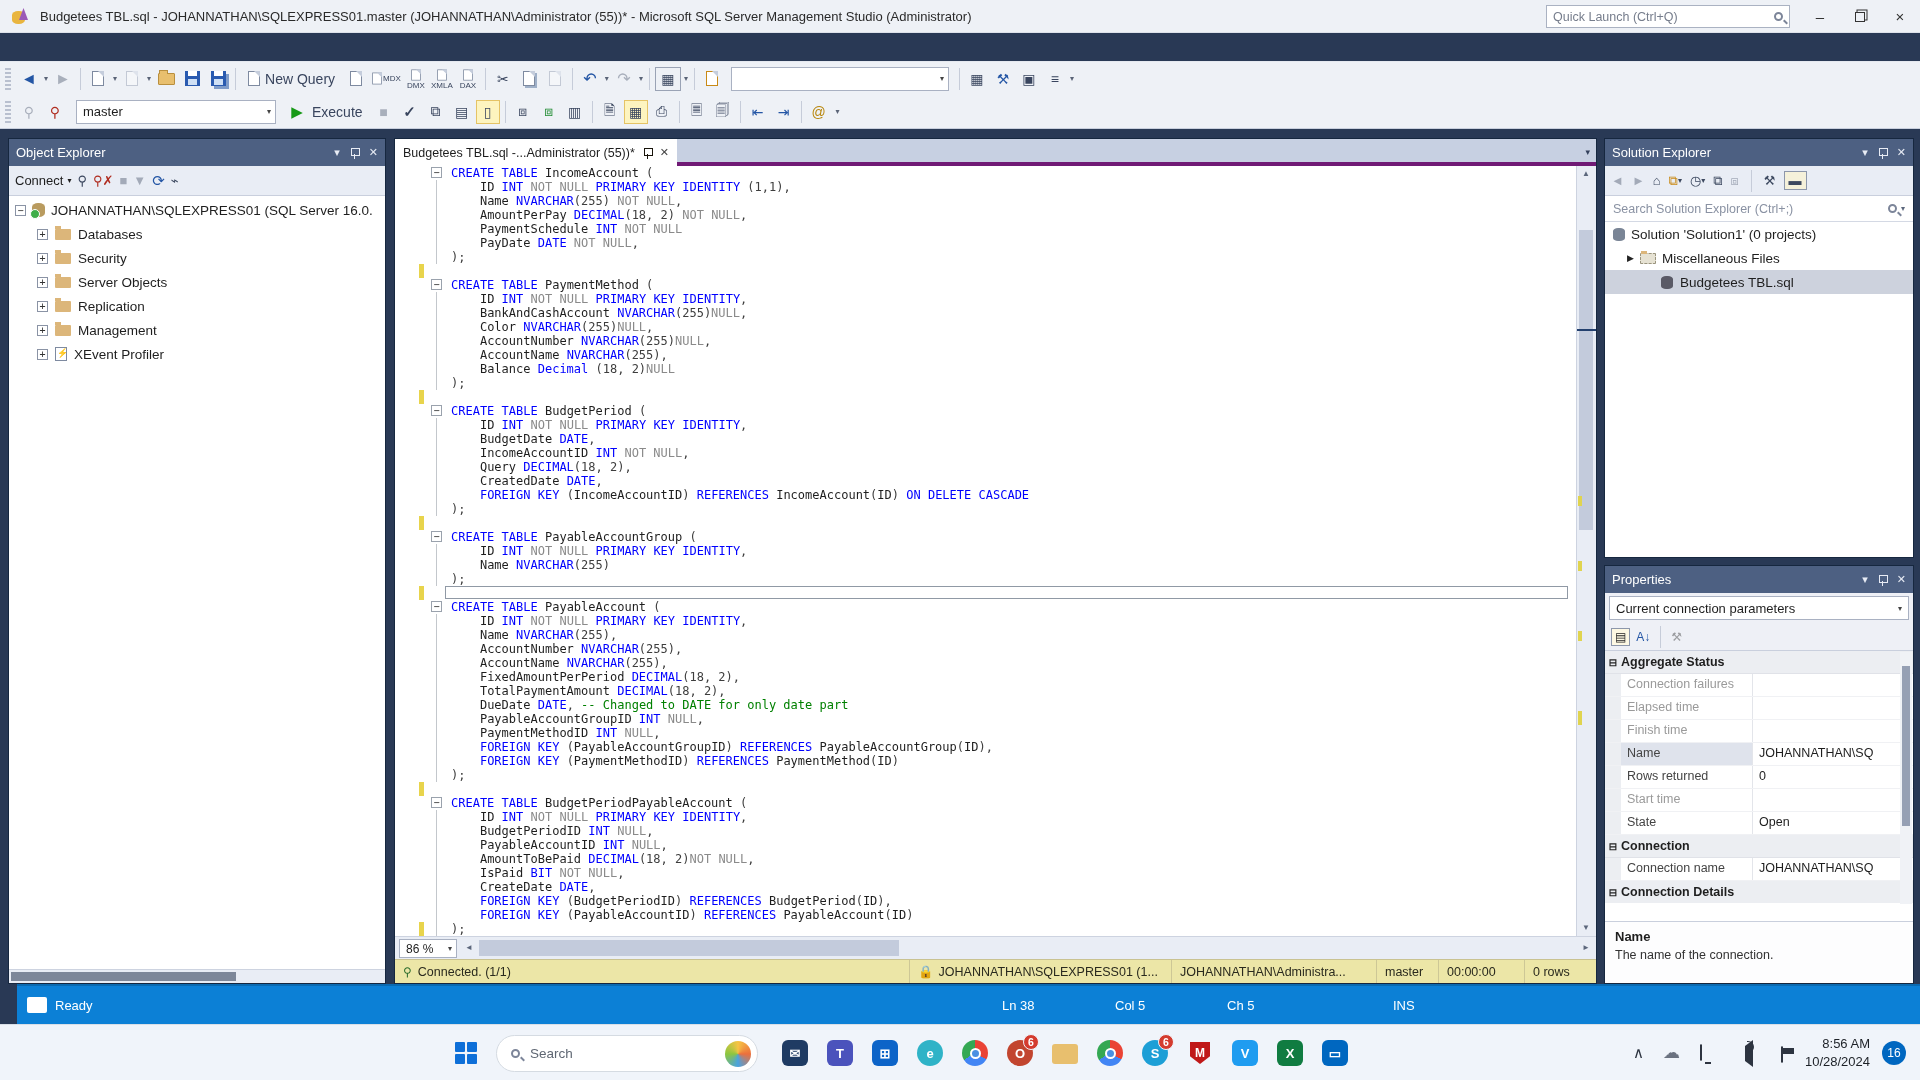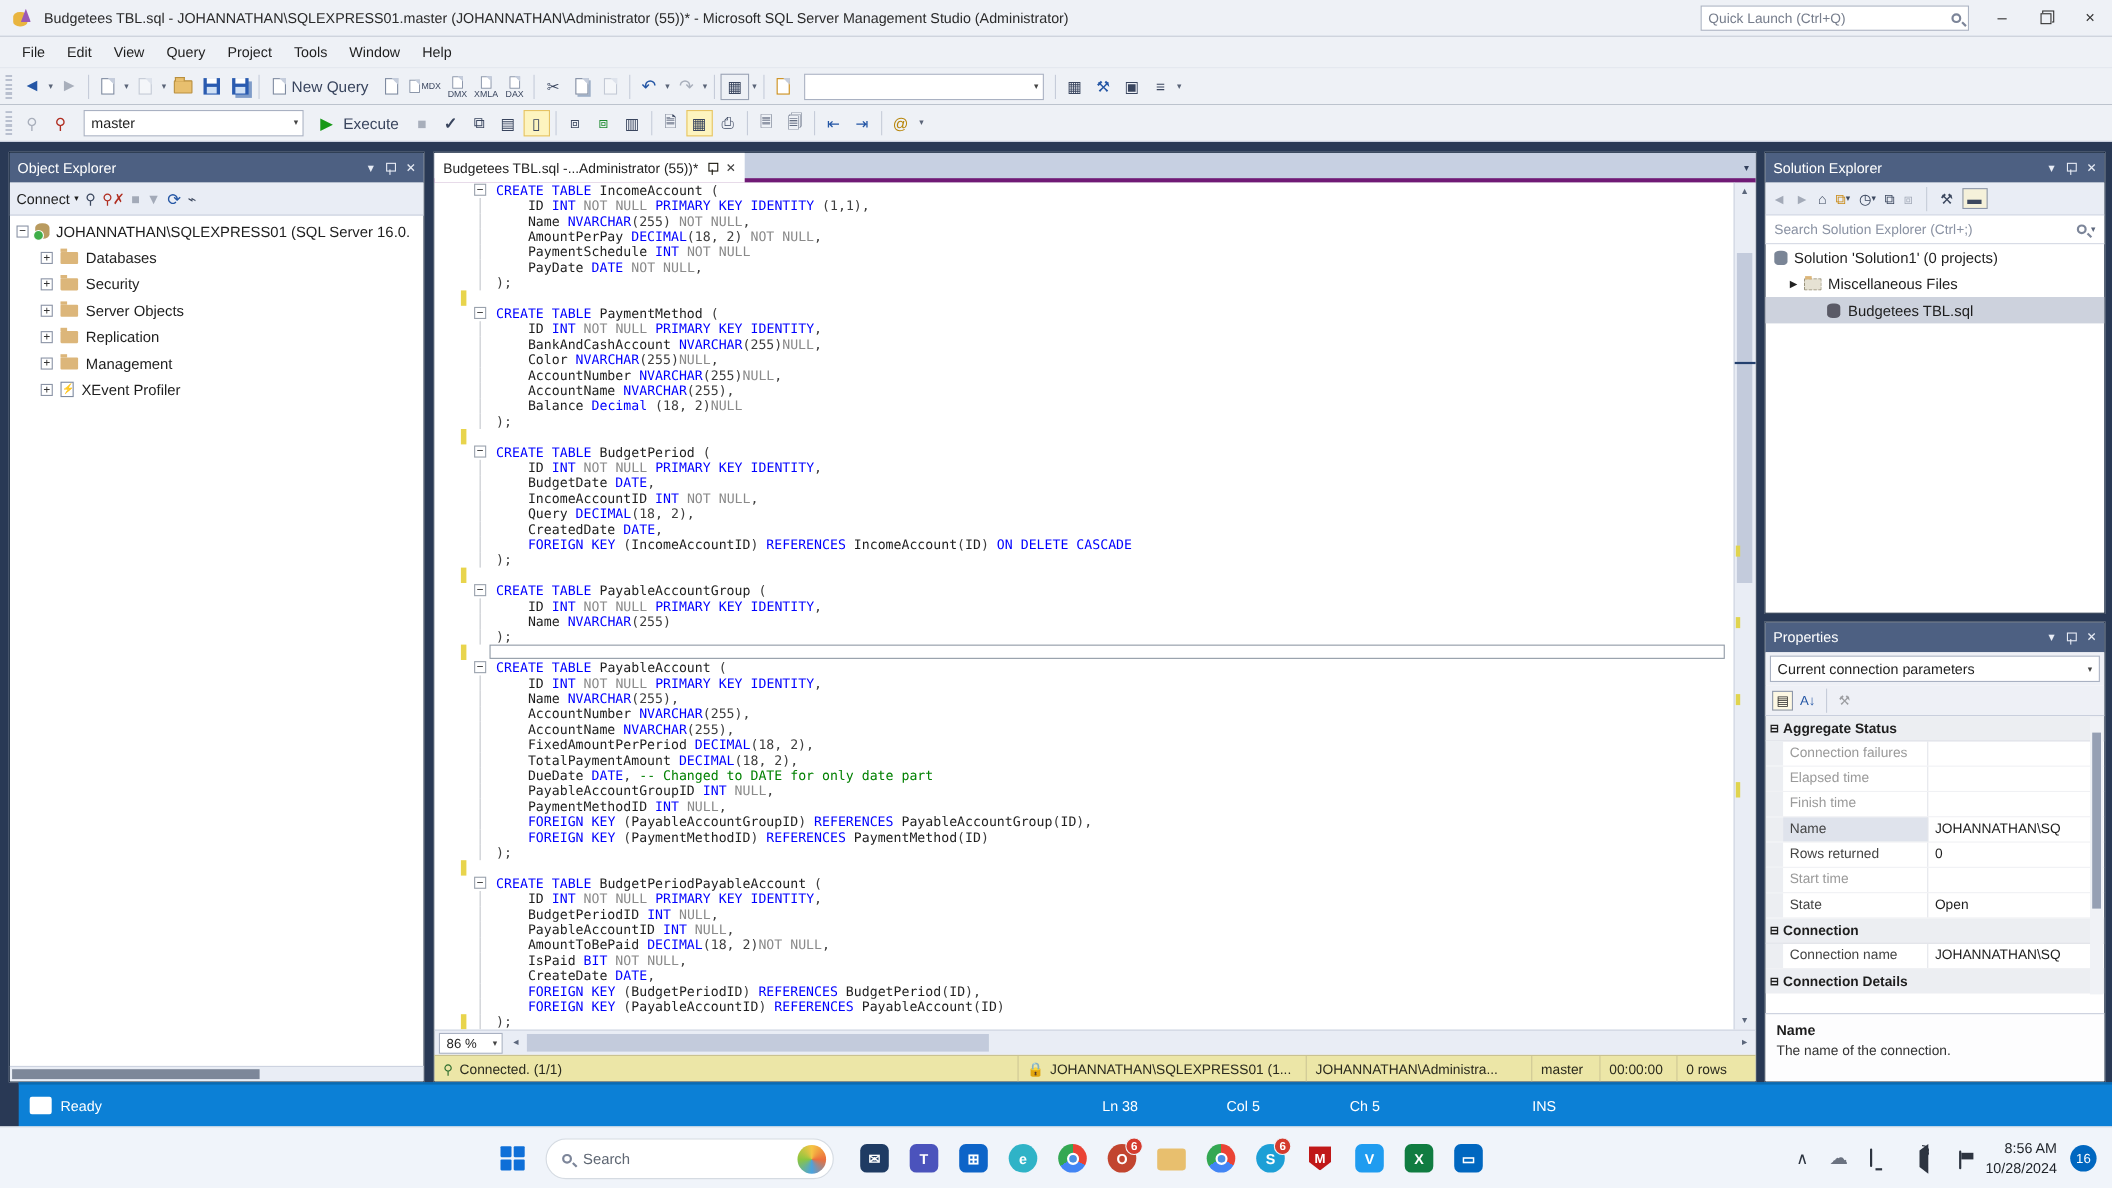--- a/index.html
+++ b/index.html
@@ -114,30 +114,20 @@
       <span style="color:#767d8c;font-size:12.5px;flex:1;">Quick Launch (Ctrl+Q)</span>
       <span class="lens"></span>
     </div>
     <div class="abs" style="left:1800px;top:0;width:40px;height:33px;display:flex;align-items:center;justify-content:center;font-size:15px;color:#333;">–</div>
     <div class="abs" style="left:1840px;top:0;width:40px;height:33px;display:flex;align-items:center;justify-content:center;">
       <span style="width:10px;height:10px;border:1.5px solid #333;box-shadow:2px -2px 0 -0.5px #eef1f6,2px -2px 0 0.5px #333;"></span>
     </div>
     <div class="abs" style="left:1880px;top:0;width:40px;height:33px;display:flex;align-items:center;justify-content:center;font-size:15px;color:#333;">×</div>
   </div>
 
-  <div id="menubar" class="abs chrome">
-      <span class="menu-item">File</span>
-      <span class="menu-item">Edit</span>
-      <span class="menu-item">View</span>
-      <span class="menu-item">Query</span>
-      <span class="menu-item">Project</span>
-      <span class="menu-item">Tools</span>
-      <span class="menu-item">Window</span>
-      <span class="menu-item">Help</span>
-    </div>
 
   <div id="toolbar1" class="abs chrome">
     <div class="tb-grip"></div>
     <span class="tb-btn glyph-blue" style="font-size:16px;">◄</span>
       <span class="tb-caret">▾</span>
     <span class="tb-btn dis" style="font-size:16px;">►</span>
     <div class="tb-sep"></div>
     <span class="tb-btn">
         <span class="page"></span>
       </span>
@@ -412,21 +402,21 @@
       </div>
       <div class="cb-cell" style="width:205px;">
           <span>JOHANNATHAN\Administra...</span>
         </div>
       <div class="cb-cell" style="width:62px;">
           <span>master</span>
         </div>
       <div class="cb-cell" style="width:70px;">
           <span>00:00:00</span>
         </div>
-      <div class="cb-cell" style="width:72px;">
+      <div class="cb-cell" style="width:72px;margin-left:16px;">
           <span>0 rows</span>
         </div>
     </div>
   </div>
 
   <div class="abs panel" style="left:1604px;top:138px;width:310px;height:420px;">
     <div class="panel-header">
       <span>Solution Explorer</span>
       <span class="ph-icons">
           <span>▾</span>

